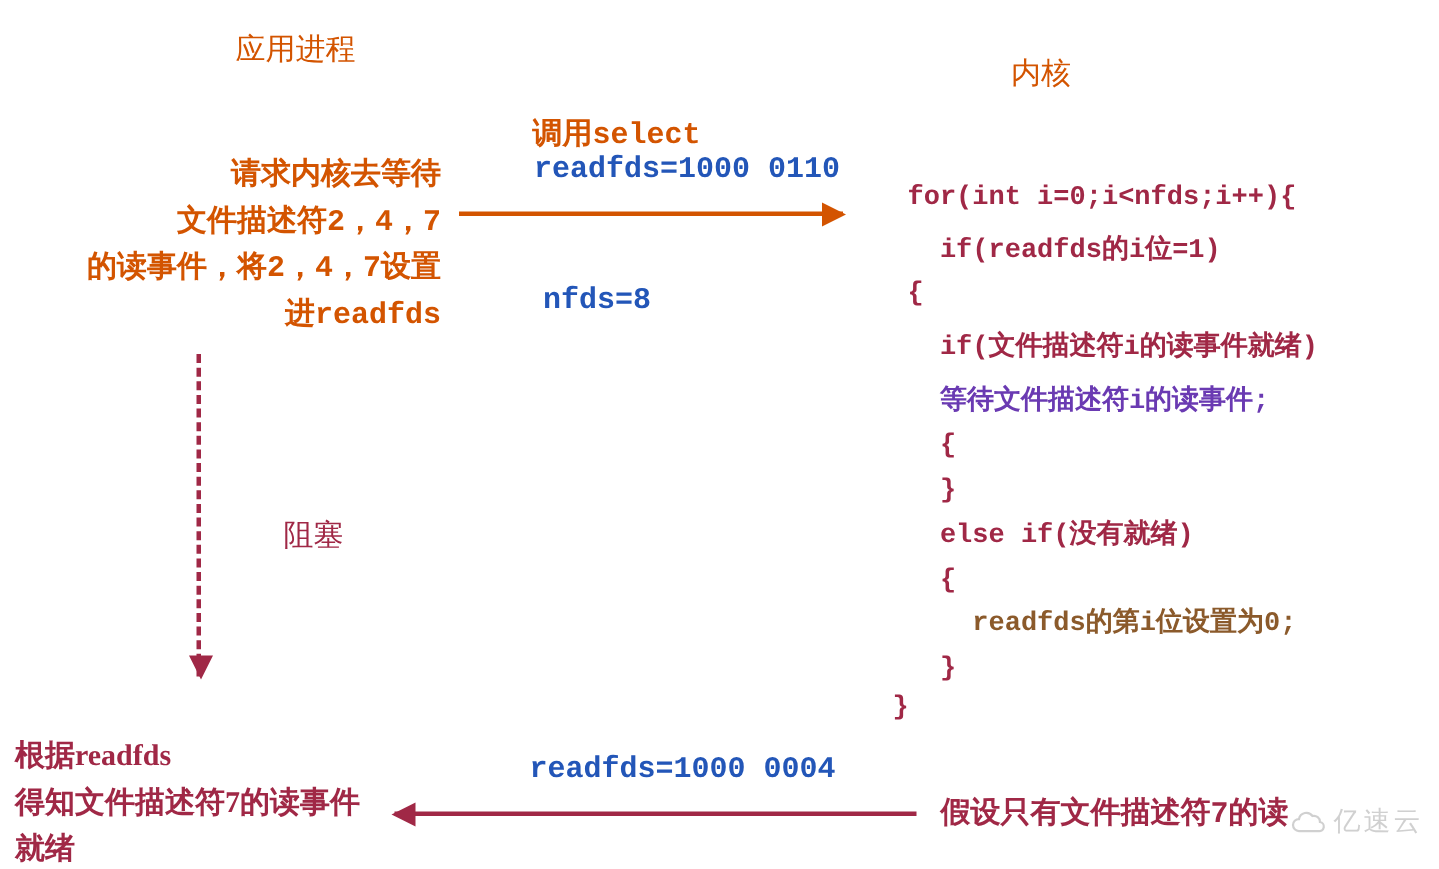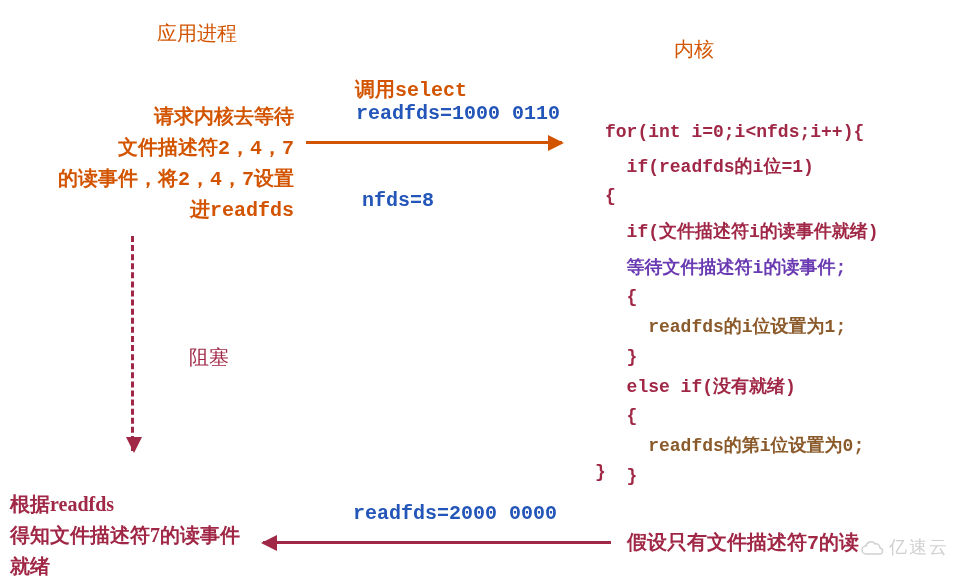--- a/index.html
+++ b/index.html
@@ -105,31 +105,30 @@
 <div class="dashed-down" style="left:131px; top:236px; height:215px; color:#a02846; border-color:#a02846;"></div>
 <div class="label darkred" style="left:174px; top:342px; font-size:20px;margin-left:15px;">阻塞</div>
 
 <div class="label darkred mono" style="left:10px; top:489px; line-height:1.55;font-family:Liberation Serif, serif;">
   <div>根据readfds</div>
   <div>得知文件描述符7的读事件</div>
   <div>就绪</div>
 </div>
 
 <div class="arrow-left" style="left:263px; top:541px; width:348px; color:#a02846; border-color:#a02846;"></div>
-<div class="label blue mono" style="left:353px; top:499px;">readfds=2000 0000</div>
+<div class="label blue mono" style="left:353px; top:499px;">readfds=1000 0004</div>
 <div class="label darkred mono" style="left:627px; top:529px;">假设只有文件描述符7的读</div>
 
 <div class="codebox" style="left:605px; top:118px;">
   <div class="ln darkred">for(int i=0;i&lt;nfds;i++){</div>
   <div class="ln darkred" style="margin-top:5px;">  if(readfds的i位=1)</div>
   <div class="ln darkred">{</div>
   <div class="ln darkred" style="margin-top:6px;">  if(文件描述符i的读事件就绪)</div>
   <div class="ln purple" style="margin-top:6px;">  等待文件描述符i的读事件;</div>
   <div class="ln darkred">  {</div>
-  <div class="ln brown">    readfds的i位设置为1;</div>
   <div class="ln darkred">  }</div>
   <div class="ln darkred">  else if(没有就绪)</div>
   <div class="ln darkred">  {</div>
   <div class="ln brown">    readfds的第i位设置为0;</div>
   <div class="ln darkred">  }</div>
 </div>
 <div class="codebox darkred" style="left:595px; top:458px;">
   <div class="ln">}</div>
 </div>
 

